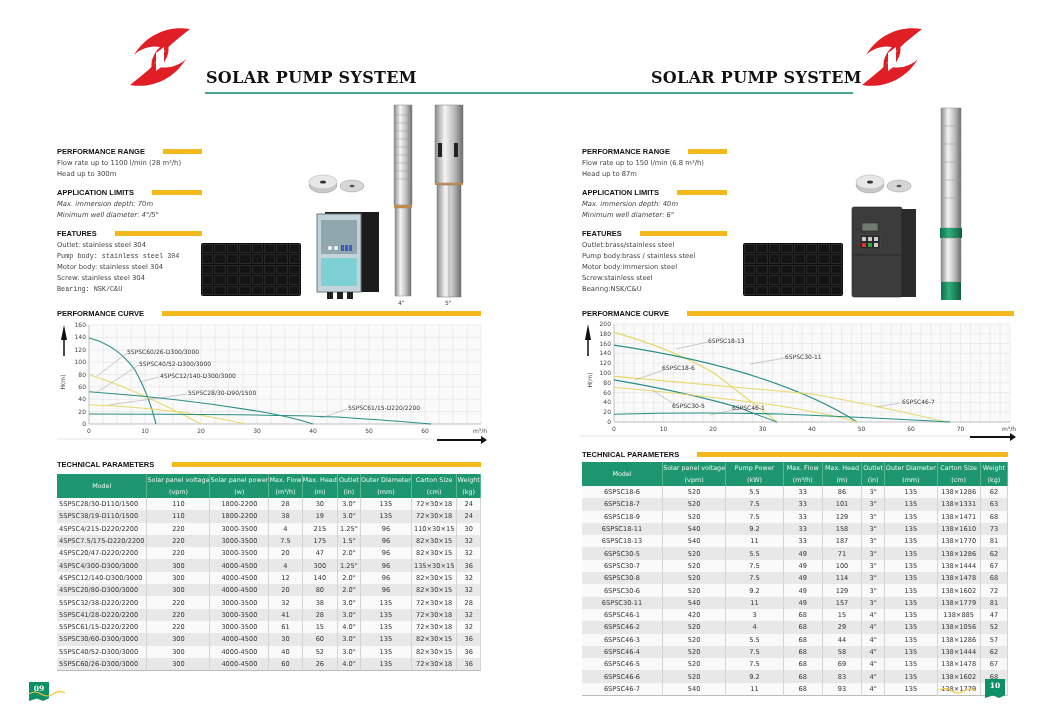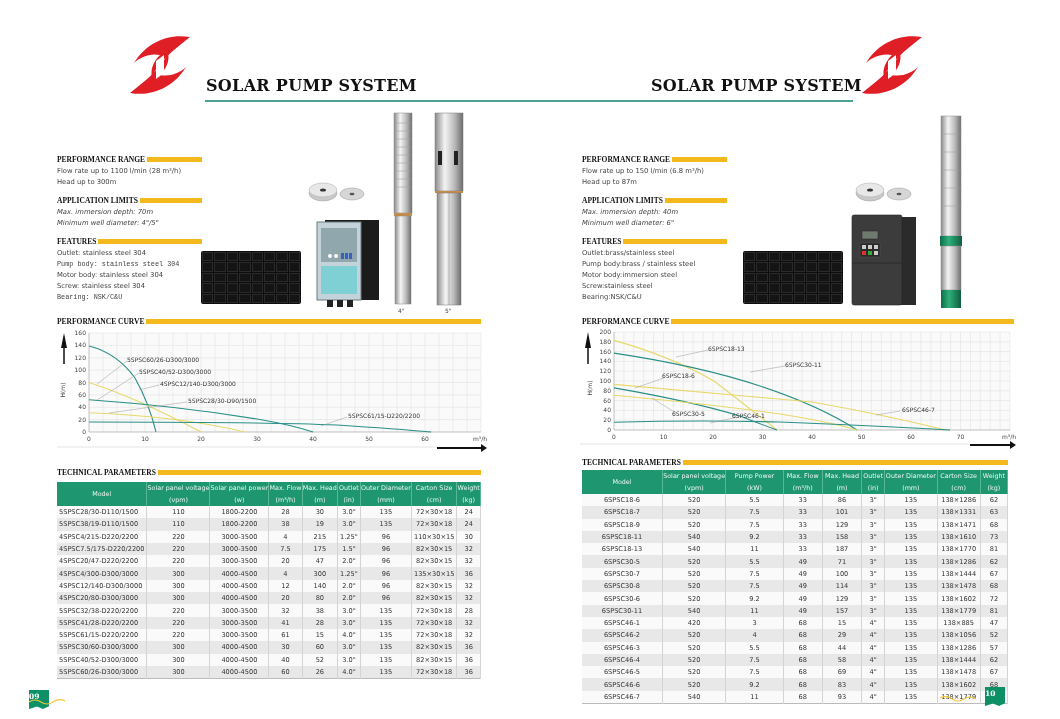--- a/index.html
+++ b/index.html
@@ -1,32 +1,32 @@
 <!DOCTYPE html>
 <html><head>
 <meta charset="utf-8">
 <style>
   * { box-sizing: border-box; margin: 0; padding: 0; }
   html, body { width: 1060px; height: 719px; background: #ffffff; overflow: hidden; }
   body { position: relative; font-family: "DejaVu Sans", sans-serif; color: #333; }
 
-  .page { position: absolute; top: 8px; height: 689px; }
+  .page { position: absolute; top: 0; height: 689px; }
   #page-left { left: 0; width: 530px; }
   #page-right { left: 530px; width: 530px; }
 
   .logo { position: absolute; width: 64px; height: 64px; }
   .brand-title { position: absolute; font-family: "DejaVu Serif", serif; font-weight: bold; font-size: 16px; color: #111; letter-spacing: 0.3px; }
   .brand-rule { position: absolute; height: 2px; background: #4aa390; }
 
   .product-title { position: absolute; font-family: "Liberation Sans", sans-serif; white-space: nowrap; }
   .product-title .code { font-size: 27px; font-weight: bold; color: #1a9a6e; transform: scaleX(0.78); display: inline-block; transform-origin: left; letter-spacing: -0.5px; }
   .product-title .sub { font-size: 19px; font-weight: normal; color: #111; display: inline-block; transform: scaleX(0.8); transform-origin: left; }
 
   .sec-head { position: absolute; height: 12px; display: flex; align-items: center; }
-  .sec-head .lbl { font-family: Liberation Serif, serif; font-weight: bold; font-size: 7.5px; color: #111; white-space: nowrap; padding-right: 2px; }
+  .sec-head .lbl { font-family: Liberation Sans, sans-serif; font-weight: bold; font-size: 7.5px; color: #111; white-space: nowrap; padding-right: 18px; }
   .sec-head .bar { flex: 1; height: 5px; background: #f2b81c; }
 
   .info-line { position: absolute; font-size: 6.8px; color: #444; white-space: nowrap; }
 
   
   .solar { position: absolute; background: #0d0d0d; display: grid; gap: 1px; padding: 1px; border-radius: 2px; }
   .solar div { background: #141414; border: 0.5px solid #2a2a2a; }
 
   
   .chart-wrap { position: absolute; }
@@ -36,21 +36,21 @@
 
   
   table.tp { position: absolute; border-collapse: collapse; font-size: 6.6px; color: #333; }
   table.tp th { background: #1e9770; color: #e9f5ef; font-weight: normal; font-size: 6.4px; padding: 0; height: 12px; border-right: 0.5px solid #58b894; white-space: nowrap; }
   table.tp td { padding: 0 2px; height: 12.3px; text-align: center; border-right: 0.5px solid #d4d4d4; white-space: nowrap; }
   table.tp td.model { text-align: left; padding-left: 2px; }
   table.tp tr:nth-child(even) td { background: #e8e8e8; }
   table.tp tr:nth-child(odd) td { background: #fafafa; }
   table.tp tbody { border-bottom: 1px solid #bbb; }
 
-  .page-num { position: absolute; width: 20px; height: 16px; background: #0e9066; color: #fff; font-family: "DejaVu Serif", serif; font-size: 7.5px; font-weight: bold; text-align: left; line-height: 14px; }
+  .page-num { position: absolute; width: 20px; height: 16px; background: #0e9066; color: #fff; font-family: "DejaVu Serif", serif; font-size: 7.5px; font-weight: bold; text-align: center; line-height: 14px; }
   .page-num::after { content: ""; position: absolute; left: 0; right: 0; bottom: -3px; height: 4px; background: #0e9066; clip-path: polygon(0 0,100% 0,100% 30%,70% 100%,40% 40%,0 100%); }
   .wave { position: absolute; }
 
   .prod-img { position: absolute; }
 </style>
 </head>
 <body>
 
 <div class="page" id="page-left">
 

